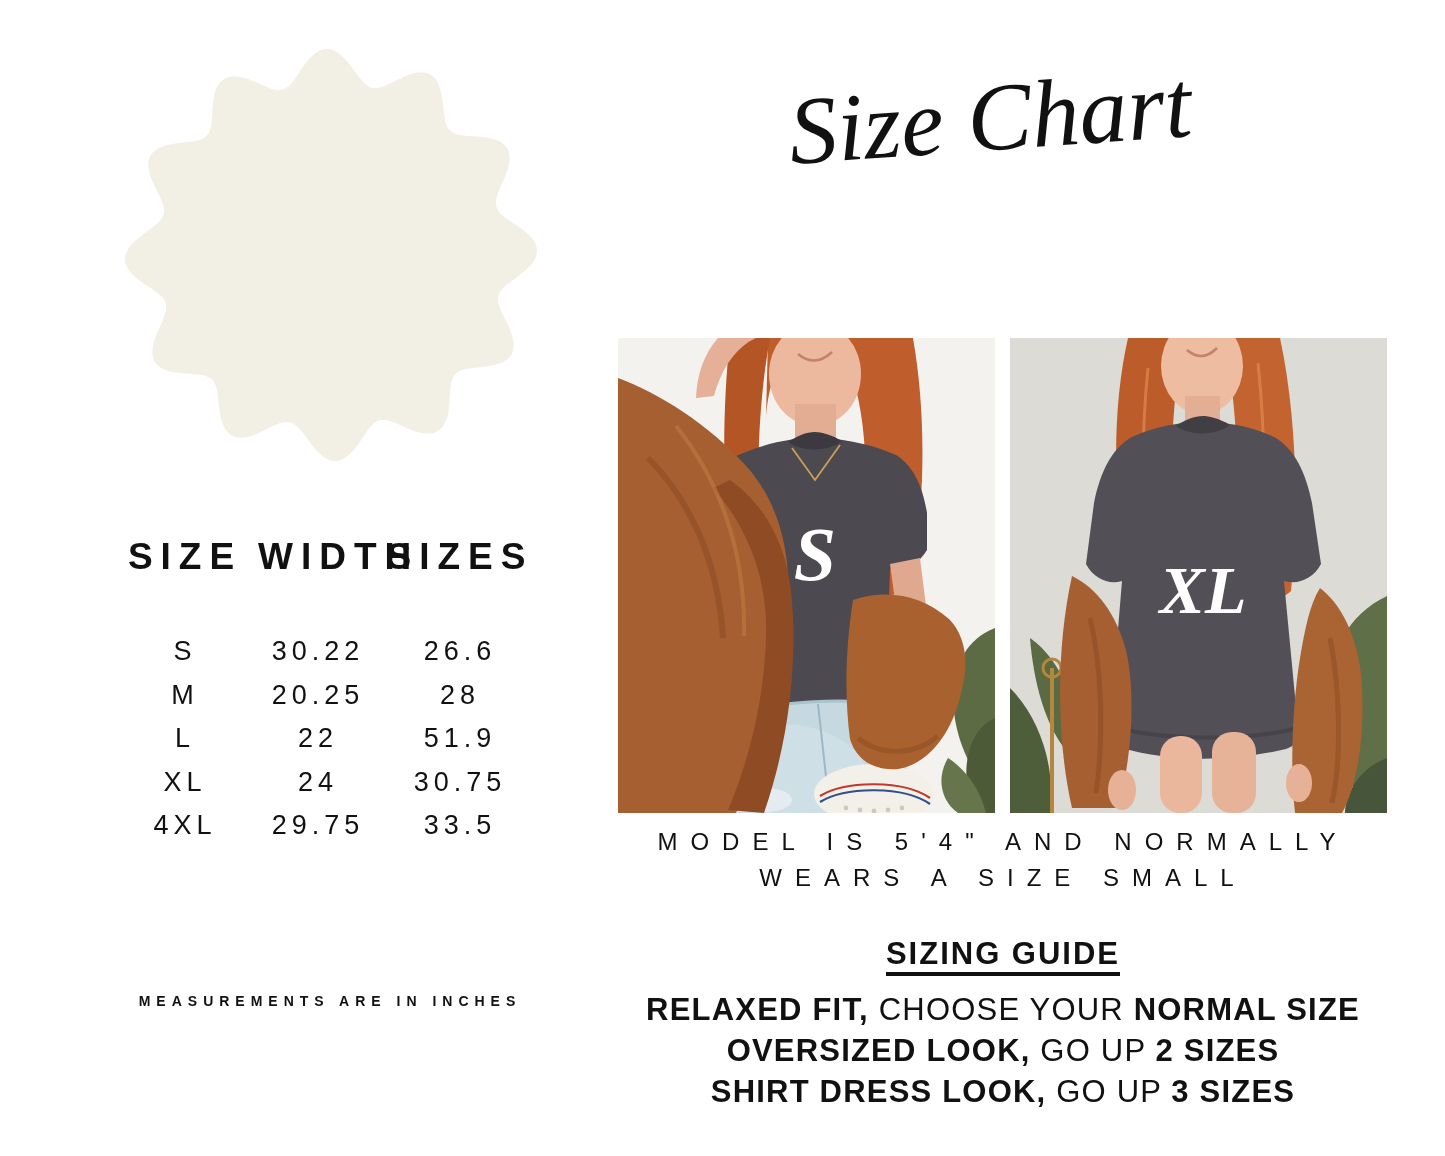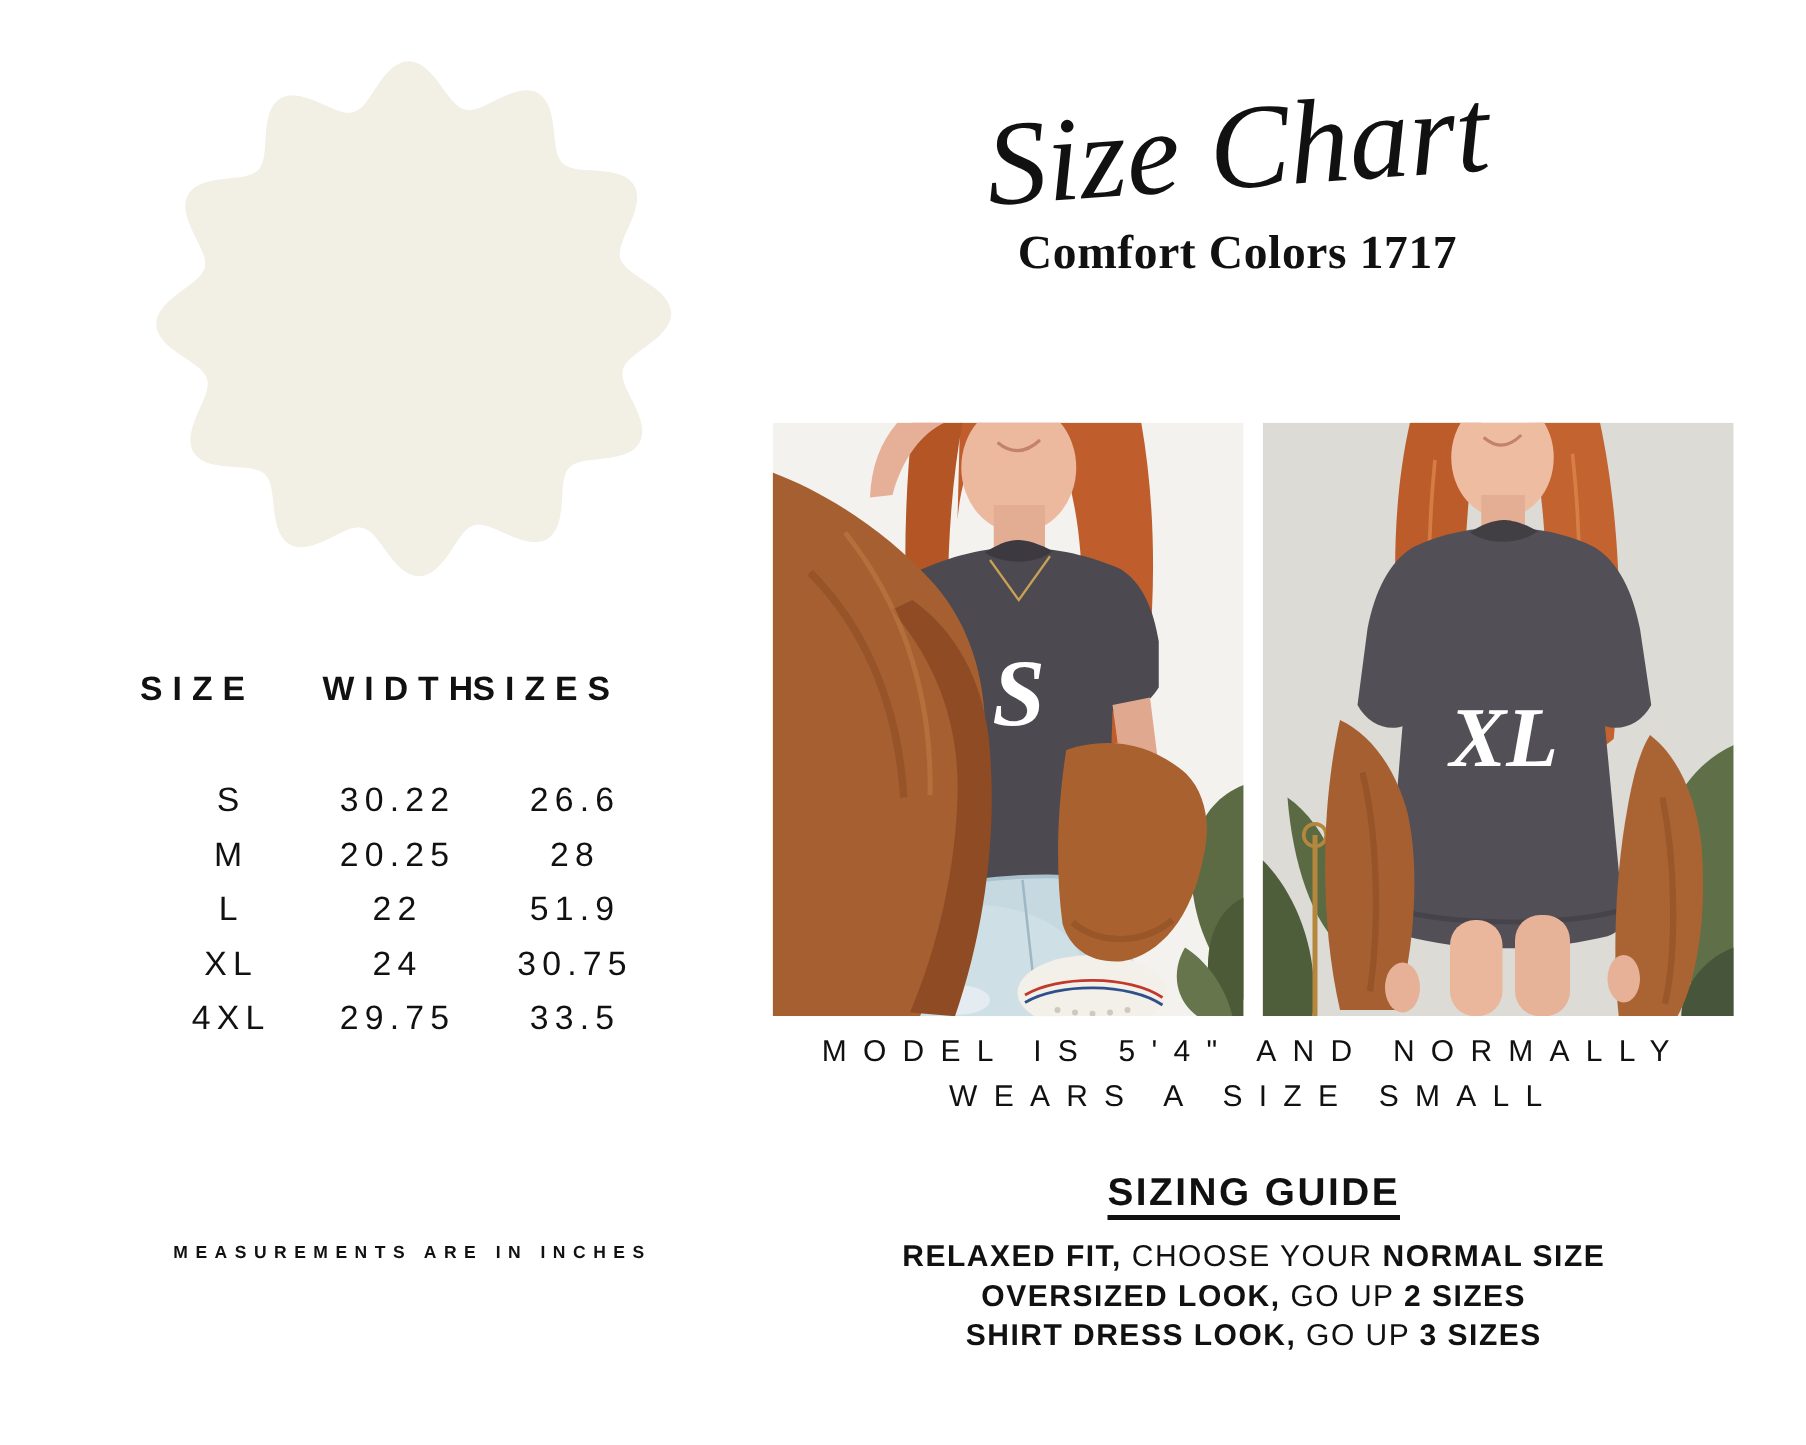--- a/index.html
+++ b/index.html
@@ -5,21 +5,21 @@
   html,body{margin:0;padding:0;background:#888;}
   .canvas{
     position:relative;width:1445px;height:1156px;background:#ffffff;
     font-family:"Liberation Sans",sans-serif;color:#111;overflow:hidden;margin:0 auto;
   }
   
   .scallop{position:absolute;left:112px;top:36px;width:438px;height:438px;}
   
   .size-table{position:absolute;left:112px;top:536px;width:430px;}
   .st-header{display:grid;grid-template-columns:146px 120px 164px;font-weight:bold;
-             font-size:27px;letter-spacing:8px;}
+             font-size:37px;letter-spacing:8px;text-align:center;}
   .st-rows{margin-top:52px;}
   .st-row{display:grid;grid-template-columns:146px 120px 164px;font-size:27px;
           letter-spacing:5px;height:43.5px;align-items:center;text-align:center;}
   .footnote{position:absolute;left:100px;top:993px;width:460px;text-align:center;
             font-weight:bold;font-size:14px;letter-spacing:6px;}
   
   .title-block{position:absolute;left:590px;top:58px;width:800px;text-align:center;}
   .script-title{font-family:"Liberation Serif",serif;font-style:italic;font-weight:400;
                 font-size:96px;line-height:1.25;transform:rotate(-4deg);}
   .subtitle{font-family:"Liberation Serif",serif;font-weight:700;font-size:38px;
@@ -31,21 +31,21 @@
   .photo-right{left:1010px;}
   .shirt-letter{font-family:"Liberation Serif",serif;font-style:italic;font-weight:700;
                 fill:#ffffff;}
   
   .caption{position:absolute;left:618px;top:824px;width:770px;text-align:center;
            font-size:24px;letter-spacing:13px;line-height:1.5;font-weight:400;}
   
   .sizing-guide{position:absolute;left:618px;top:936px;width:770px;text-align:center;}
   .sg-heading{font-size:31px;font-weight:bold;letter-spacing:2px;display:inline-block;
               border-bottom:4px solid #111;padding-bottom:0;}
-  .sg-lines{margin-top:14px;font-size:24px;letter-spacing:1.2px;line-height:1.32;}
+  .sg-lines{margin-top:14px;font-size:31px;letter-spacing:1.2px;line-height:1.32;}
   .b{font-weight:bold;}
 </style>
 </head>
 <body>
 
 <div class="canvas">
 
   <svg class="scallop" viewBox="0 0 220 220">
     <polygon points="213.21,110.00 212.56,111.79 211.54,113.55 210.21,115.25 208.62,116.90 206.83,118.47 204.92,119.98 202.97,121.42 201.06,122.80 199.26,124.14 197.64,125.45 196.26,126.77 195.16,128.10 194.38,129.48 193.94,130.93 193.83,132.46 194.04,134.10 194.53,135.84 195.26,137.70 196.18,139.67 197.20,141.74 198.27,143.89 199.32,146.09 200.25,148.31 201.02,150.52 201.55,152.69 201.79,154.77 201.72,156.73 201.29,158.54 200.51,160.17 199.38,161.61 197.92,162.83 196.17,163.84 194.16,164.65 191.96,165.28 189.62,165.75 187.22,166.10 184.81,166.37 182.46,166.61 180.23,166.87 178.17,167.20 176.32,167.65 174.70,168.26 173.34,169.06 172.23,170.10 171.37,171.37 170.73,172.89 170.28,174.65 169.99,176.62 169.79,178.79 169.65,181.09 169.51,183.48 169.31,185.91 169.01,188.30 168.56,190.60 167.94,192.74 167.11,194.67 166.06,196.33 164.79,197.68 163.30,198.71 161.61,199.38 159.73,199.71 157.70,199.71 155.56,199.41 153.34,198.85 151.08,198.09 148.82,197.19 146.60,196.22 144.45,195.26 142.39,194.37 140.44,193.62 138.61,193.08 136.90,192.80 135.32,192.82 133.85,193.16 132.46,193.83 131.15,194.83 129.88,196.13 128.64,197.69 127.39,199.47 126.11,201.39 124.79,203.39 123.41,205.39 121.95,207.32 120.41,209.08 118.80,210.63 117.12,211.88 115.39,212.79 113.61,213.33 111.81,213.47 110.00,213.21 108.21,212.56 106.45,211.54 104.75,210.21 103.10,208.62 101.53,206.83 100.02,204.92 98.58,202.97 97.20,201.06 95.86,199.26 94.55,197.64 93.23,196.26 91.90,195.16 90.52,194.38 89.07,193.94 87.54,193.83 85.90,194.04 84.16,194.53 82.30,195.26 80.33,196.18 78.26,197.20 76.11,198.27 73.91,199.32 71.69,200.25 69.48,201.02 67.31,201.55 65.23,201.79 63.27,201.72 61.46,201.29 59.83,200.51 58.39,199.38 57.17,197.92 56.16,196.17 55.35,194.16 54.72,191.96 54.25,189.62 53.90,187.22 53.63,184.81 53.39,182.46 53.13,180.23 52.80,178.17 52.35,176.32 51.74,174.70 50.94,173.34 49.90,172.23 48.63,171.37 47.11,170.73 45.35,170.28 43.38,169.99 41.21,169.79 38.91,169.65 36.52,169.51 34.09,169.31 31.70,169.01 29.40,168.56 27.26,167.94 25.33,167.11 23.67,166.06 22.32,164.79 21.29,163.30 20.62,161.61 20.29,159.73 20.29,157.70 20.59,155.56 21.15,153.34 21.91,151.08 22.81,148.82 23.78,146.60 24.74,144.45 25.63,142.39 26.38,140.44 26.92,138.61 27.20,136.90 27.18,135.32 26.84,133.85 26.17,132.46 25.17,131.15 23.87,129.88 22.31,128.64 20.53,127.39 18.61,126.11 16.61,124.79 14.61,123.41 12.68,121.95 10.92,120.41 9.37,118.80 8.12,117.12 7.21,115.39 6.67,113.61 6.53,111.81 6.79,110.00 7.44,108.21 8.46,106.45 9.79,104.75 11.38,103.10 13.17,101.53 15.08,100.02 17.03,98.58 18.94,97.20 20.74,95.86 22.36,94.55 23.74,93.23 24.84,91.90 25.62,90.52 26.06,89.07 26.17,87.54 25.96,85.90 25.47,84.16 24.74,82.30 23.82,80.33 22.80,78.26 21.73,76.11 20.68,73.91 19.75,71.69 18.98,69.48 18.45,67.31 18.21,65.23 18.28,63.27 18.71,61.46 19.49,59.83 20.62,58.39 22.08,57.17 23.83,56.16 25.84,55.35 28.04,54.72 30.38,54.25 32.78,53.90 35.19,53.63 37.54,53.39 39.77,53.13 41.83,52.80 43.68,52.35 45.30,51.74 46.66,50.94 47.77,49.90 48.63,48.63 49.27,47.11 49.72,45.35 50.01,43.38 50.21,41.21 50.35,38.91 50.49,36.52 50.69,34.09 50.99,31.70 51.44,29.40 52.06,27.26 52.89,25.33 53.94,23.67 55.21,22.32 56.70,21.29 58.39,20.62 60.27,20.29 62.30,20.29 64.44,20.59 66.66,21.15 68.92,21.91 71.18,22.81 73.40,23.78 75.55,24.74 77.61,25.63 79.56,26.38 81.39,26.92 83.10,27.20 84.68,27.18 86.15,26.84 87.54,26.17 88.85,25.17 90.12,23.87 91.36,22.31 92.61,20.53 93.89,18.61 95.21,16.61 96.59,14.61 98.05,12.68 99.59,10.92 101.20,9.37 102.88,8.12 104.61,7.21 106.39,6.67 108.19,6.53 110.00,6.79 111.79,7.44 113.55,8.46 115.25,9.79 116.90,11.38 118.47,13.17 119.98,15.08 121.42,17.03 122.80,18.94 124.14,20.74 125.45,22.36 126.77,23.74 128.10,24.84 129.48,25.62 130.93,26.06 132.46,26.17 134.10,25.96 135.84,25.47 137.70,24.74 139.67,23.82 141.74,22.80 143.89,21.73 146.09,20.68 148.31,19.75 150.52,18.98 152.69,18.45 154.77,18.21 156.73,18.28 158.54,18.71 160.17,19.49 161.61,20.62 162.83,22.08 163.84,23.83 164.65,25.84 165.28,28.04 165.75,30.38 166.10,32.78 166.37,35.19 166.61,37.54 166.87,39.77 167.20,41.83 167.65,43.68 168.26,45.30 169.06,46.66 170.10,47.77 171.37,48.63 172.89,49.27 174.65,49.72 176.62,50.01 178.79,50.21 181.09,50.35 183.48,50.49 185.91,50.69 188.30,50.99 190.60,51.44 192.74,52.06 194.67,52.89 196.33,53.94 197.68,55.21 198.71,56.70 199.38,58.39 199.71,60.27 199.71,62.30 199.41,64.44 198.85,66.66 198.09,68.92 197.19,71.18 196.22,73.40 195.26,75.55 194.37,77.61 193.62,79.56 193.08,81.39 192.80,83.10 192.82,84.68 193.16,86.15 193.83,87.54 194.83,88.85 196.13,90.12 197.69,91.36 199.47,92.61 201.39,93.89 203.39,95.21 205.39,96.59 207.32,98.05 209.08,99.59 210.63,101.20 211.88,102.88 212.79,104.61 213.33,106.39 213.47,108.19" fill="#F2EFE4"></polygon>
   </svg>
@@ -81,21 +81,20 @@
         <span>4XL</span>
         <span>29.75</span>
         <span>33.5</span>
       </div>
     </div>
   </div>
   <div class="footnote">MEASUREMENTS ARE IN INCHES</div>
 
   <div class="title-block">
     <div class="script-title">Size Chart</div>
-    <div class="subtitle">Comfort Colors 1717</div>
   </div>
 
   <div class="photo photo-left">
     <svg viewBox="0 0 377 475" preserveAspectRatio="none">
       <rect width="377" height="475" fill="#F4F2EF"></rect>
 
       <g>
         <path d="M377,290 C338,305 326,350 342,402 C352,432 368,452 377,462 Z" fill="#5D6B44"></path>
         <path d="M377,380 C350,392 340,432 356,475 L377,475 Z" fill="#4C5A38"></path>
         <path d="M330,420 C318,440 323,463 340,475 L368,475 C362,450 346,430 330,420 Z" fill="#66754C"></path>

